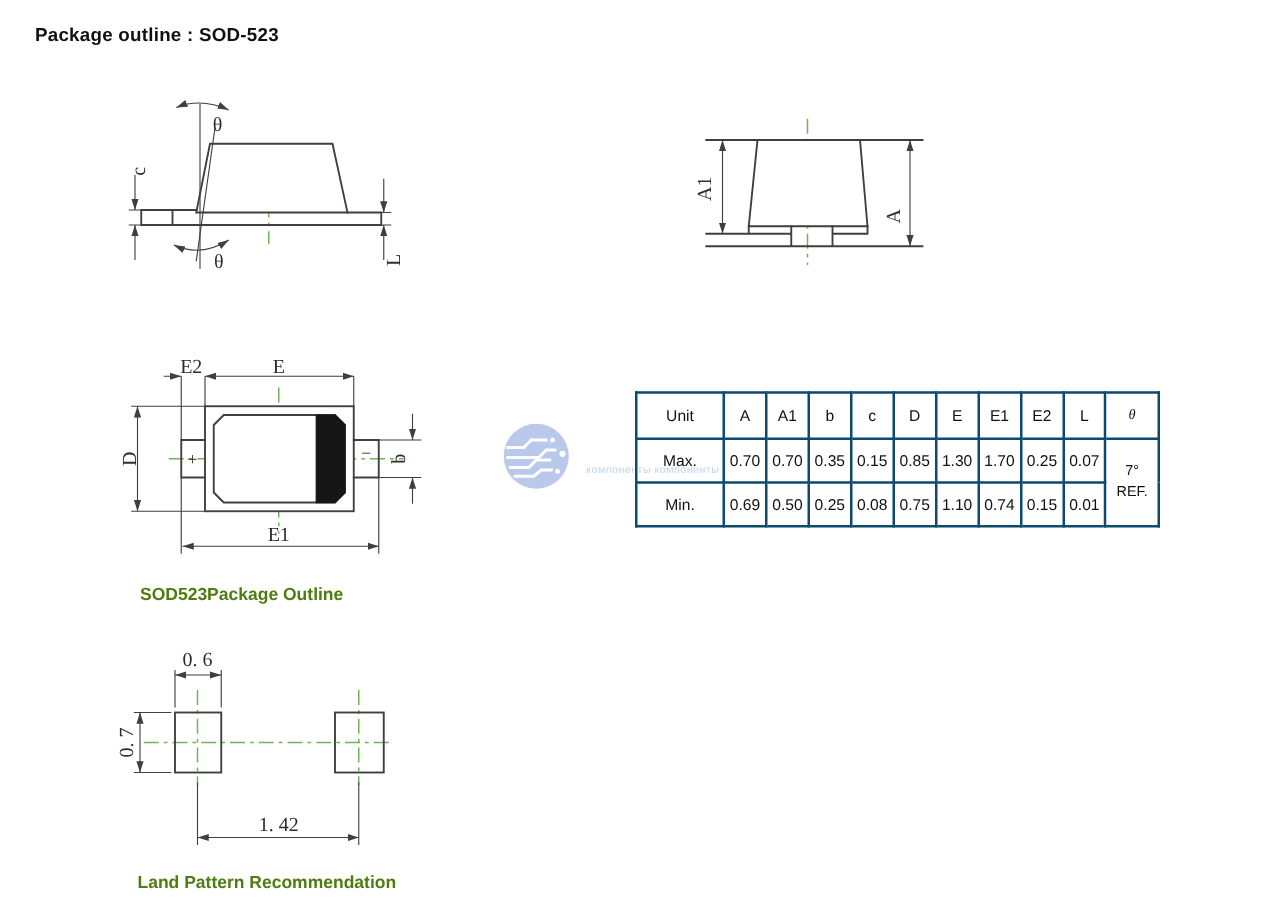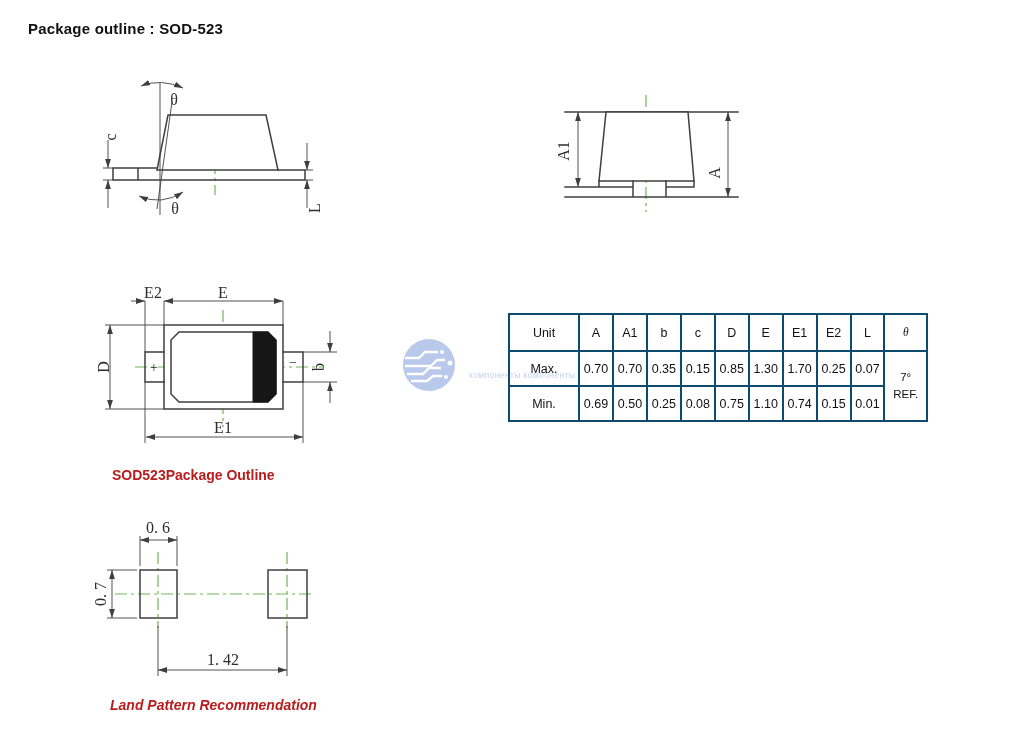--- a/index.html
+++ b/index.html
@@ -1,20 +1,20 @@
 <!DOCTYPE html>
 <html><head>
 <meta charset="utf-8">
 <style>
   html,body{margin:0;padding:0;background:#fff;}
   body{width:1024px;height:730px;font-family:"Liberation Sans",sans-serif;}
   .canvas{position:relative;width:1024px;height:730px;background:#fff;overflow:hidden;}
   .abs{position:absolute;}
   .h1{font-size:15px;font-weight:bold;color:#111;letter-spacing:.2px;}
-  .cap{font-size:14px;font-weight:bold;color:#b91c1c;}
+  .cap{font-size:14px;font-weight:bold;color:#4d7c0f;}
   
   .ln{stroke:#3f3f3f;stroke-width:1.5;fill:none;stroke-linecap:square;}
   .fillw{fill:#fff;}
   .tn{stroke:#3f3f3f;stroke-width:.9;fill:none;}
   .grn{stroke:#6fb557;stroke-width:1.2;fill:none;stroke-dasharray:12 4 3 4;}
   text.dl{font-family:"Liberation Serif",serif;font-size:16px;fill:#2e2e2e;}
   text.dls{font-family:"Liberation Serif",serif;font-size:14px;fill:#2e2e2e;}
   
   table.dims{border-collapse:collapse;table-layout:fixed;width:420px;background:transparent;position:relative;}
   .dims td{border:2px solid #0c4a6e;text-align:center;vertical-align:middle;font-size:12.5px;color:#111;padding:0;background:transparent;}
@@ -147,21 +147,21 @@
     <path class="tn" d="M55,30 H92" marker-start="url(#m-lp)" marker-end="url(#m-lp)"></path>
     <text class="dl" x="73" y="23" text-anchor="middle">0. 6</text>
 
     <path class="tn" d="M27,60 V108" marker-start="url(#m-lp)" marker-end="url(#m-lp)"></path>
     <text class="dl" transform="rotate(-90 16 84)" x="16" y="89" text-anchor="middle">0. 7</text>
 
     <path class="tn" d="M73,160 H202" marker-start="url(#m-lp)" marker-end="url(#m-lp)"></path>
     <text class="dl" x="138" y="155" text-anchor="middle">1. 42</text>
   </svg>
 
-  <div class="abs cap z2" style="left:110px;top:697px;font-style:italic;">Land Pattern Recommendation</div>
+  <div class="abs cap z2" style="left:110px;top:697px;">Land Pattern Recommendation</div>
 
   <div class="abs wm z1" style="left:401px;top:336px;">
     <svg width="58" height="58" viewBox="0 0 58 58">
       <circle cx="28" cy="29" r="26" fill="#b8c9ec"></circle>
       <path d="M4,22 H18 L24,16 H38" stroke="#fff" stroke-width="2.4" fill="none"></path>
       <path d="M4,30 H30 L36,24 H44" stroke="#fff" stroke-width="2.4" fill="none"></path>
       <path d="M6,38 H22 L28,32 H40" stroke="#fff" stroke-width="2.4" fill="none"></path>
       <path d="M10,45 H26 L32,40 H42" stroke="#fff" stroke-width="2.4" fill="none"></path>
       <circle cx="41" cy="16" r="3" fill="#fff" stroke="#b8c9ec" stroke-width="2"></circle>
       <circle cx="49" cy="27" r="3.5" fill="#fff" stroke="#b8c9ec" stroke-width="2"></circle>

